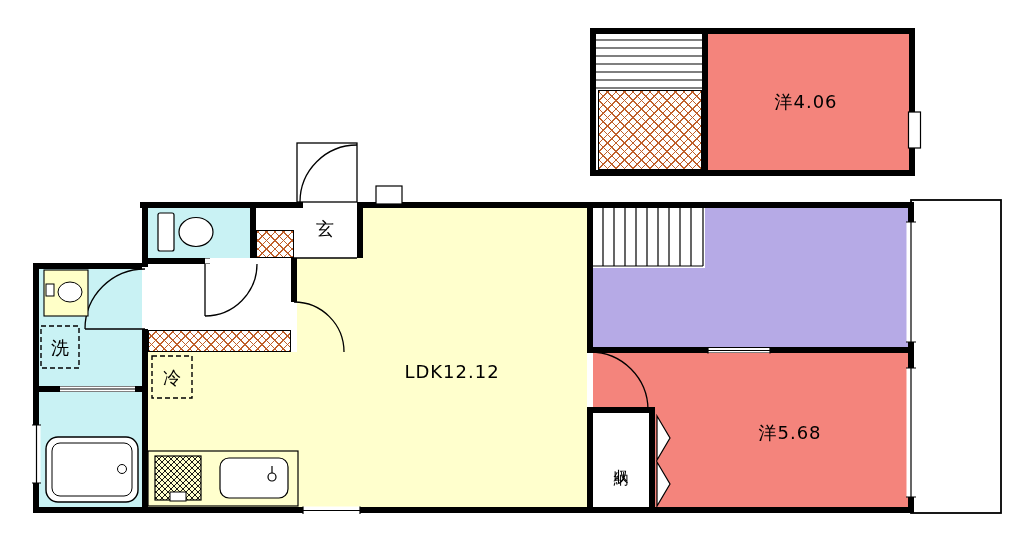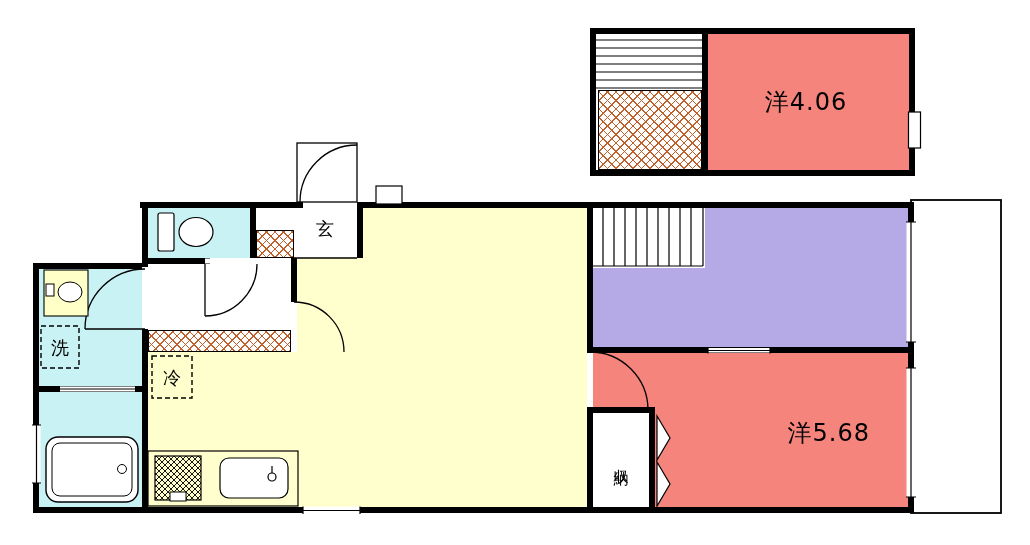--- a/index.html
+++ b/index.html
@@ -8,21 +8,21 @@
     font-family:"DejaVu Sans","Liberation Sans",sans-serif;color:#000;
   }
   .room{position:absolute;}
   .hatch{
     position:absolute;box-sizing:border-box;border:1px solid #000;background-color:#fff;
     background-image:
       repeating-linear-gradient(45deg,#bf5f2a 0,#bf5f2a 1px,transparent 1px,transparent 6px),
       repeating-linear-gradient(-45deg,#bf5f2a 0,#bf5f2a 1px,transparent 1px,transparent 6px);
   }
   svg.lines{position:absolute;left:0;top:0;pointer-events:none;}
-  .lbl{position:absolute;text-align:center;font-size:24px;line-height:30px;letter-spacing:1px;white-space:nowrap;}
+  .lbl{position:absolute;text-align:center;font-size:18px;line-height:30px;letter-spacing:1px;white-space:nowrap;}
   .lbl-mid{font-size:18px;line-height:24px;letter-spacing:0;}
   .lbl-v{writing-mode:vertical-rl;font-size:15px;line-height:20px;letter-spacing:2px;text-align:center;}
 </style>
 </head>
 <body>
 
 <div id="canvas">
 
   <div class="room" style="left: 708px; top: 34px; width: 201px; height: 136px; background-color: rgb(244, 132, 124);"></div>
   <div class="room" style="left: 705px; top: 208px; width: 203px; height: 139px; background-color: rgb(182, 170, 230);"></div>
@@ -152,19 +152,20 @@
       <rect x="170" y="492" width="16" height="9" fill="#fff" stroke-width="1"></rect>
     </g>
     <g stroke="#000" stroke-width="1.2">
       <rect x="220" y="458" width="68" height="40" rx="9" fill="#fff"></rect>
       <circle cx="272" cy="477" r="4" fill="#fff"></circle>
       <path d="M272 473V466" fill="none"></path>
     </g>
   </svg>
 
   <div class="lbl" style="left:726px;top:87px;width:160px;">洋4.06</div>
-  <div class="lbl" style="left:710px;top:418px;width:160px;text-align:right;">洋5.68</div>
+  <div class="lbl" style="left:710px;top:418px;width:160px;">洋5.68</div>
+  <div class="lbl" style="left:352px;top:357px;width:200px;">LDK12.12</div>
   <div class="lbl lbl-mid" style="left:305px;top:217px;width:40px;">玄</div>
   <div class="lbl lbl-mid" style="left:43px;top:336px;width:34px;">洗</div>
   <div class="lbl lbl-mid" style="left:155px;top:366px;width:34px;">冷</div>
   <div class="lbl lbl-v" style="left:611px;top:428px;width:20px;height:62px;">収納</div>
 
 </div>
 
 </body></html>

